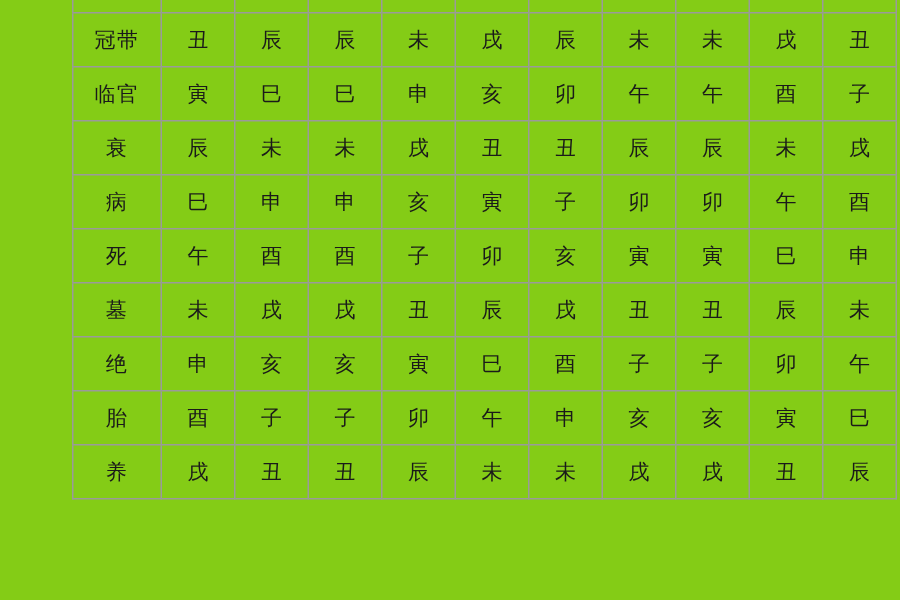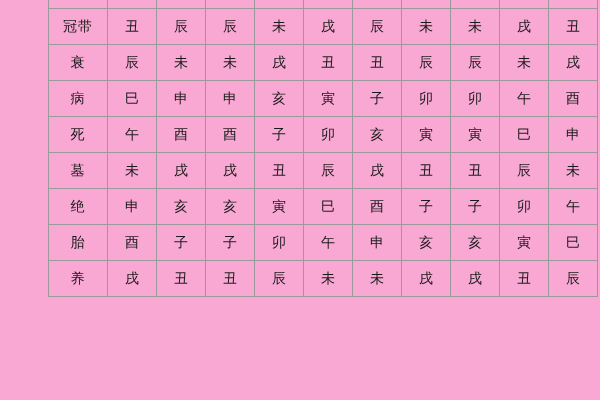--- a/index.html
+++ b/index.html
@@ -9,21 +9,21 @@
     height: 400px;
     background: #ffffff;
     font-family: "DejaVu Serif", "Liberation Serif", serif;
   }
 
   #sheet {
     width: 600px;
     height: 400px;
     position: relative;
     overflow: hidden;
-    background: #f9a8d4;
+    background: #84cc16;
   }
 
   table.grid {
     position: absolute;
     left: 48px;
     top: -28px;
     border-collapse: collapse;
     table-layout: fixed;
   }
 
@@ -71,20 +71,33 @@
           <td class="cell">丑</td>
           <td class="cell">辰</td>
           <td class="cell">辰</td>
           <td class="cell">未</td>
           <td class="cell">戌</td>
           <td class="cell">辰</td>
           <td class="cell">未</td>
           <td class="cell">未</td>
           <td class="cell">戌</td>
           <td class="cell">丑</td>
+        </tr>
+        <tr>
+          <td class="rowhead">临官</td>
+          <td class="cell">寅</td>
+          <td class="cell">巳</td>
+          <td class="cell">巳</td>
+          <td class="cell">申</td>
+          <td class="cell">亥</td>
+          <td class="cell">卯</td>
+          <td class="cell">午</td>
+          <td class="cell">午</td>
+          <td class="cell">酉</td>
+          <td class="cell">子</td>
         </tr>
         <tr>
           <td class="rowhead">衰</td>
           <td class="cell">辰</td>
           <td class="cell">未</td>
           <td class="cell">未</td>
           <td class="cell">戌</td>
           <td class="cell">丑</td>
           <td class="cell">丑</td>
           <td class="cell">辰</td>

